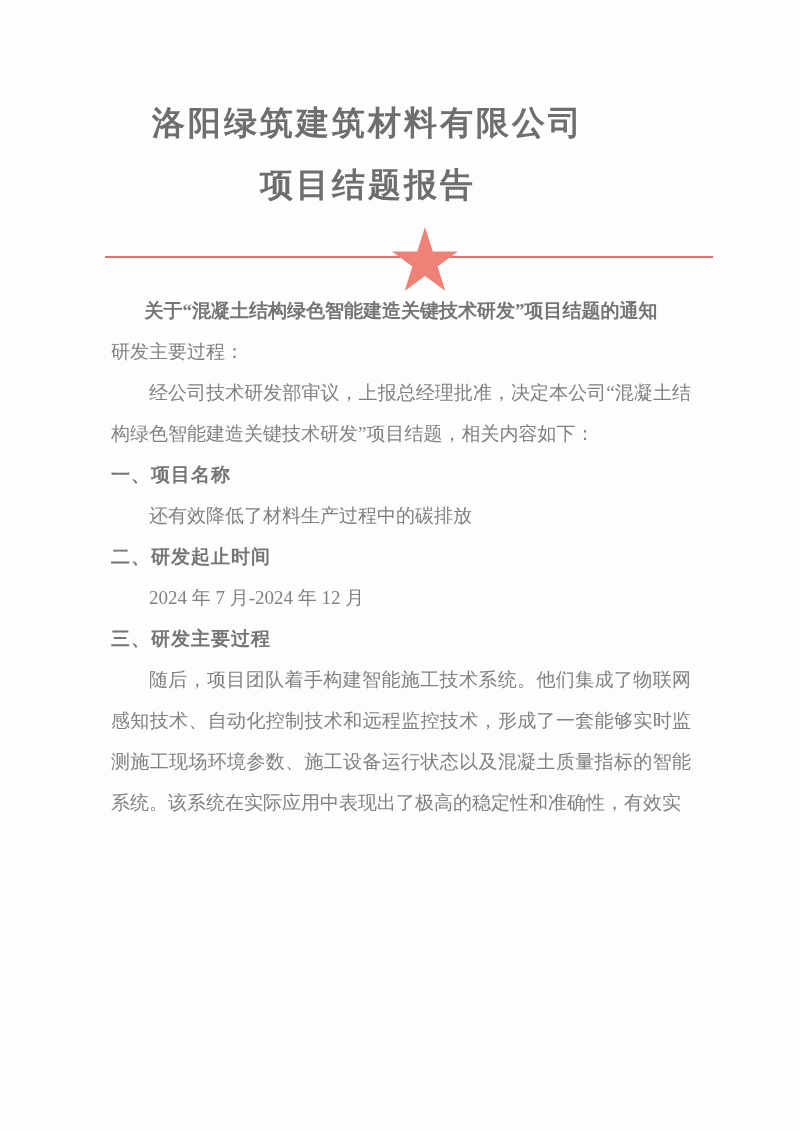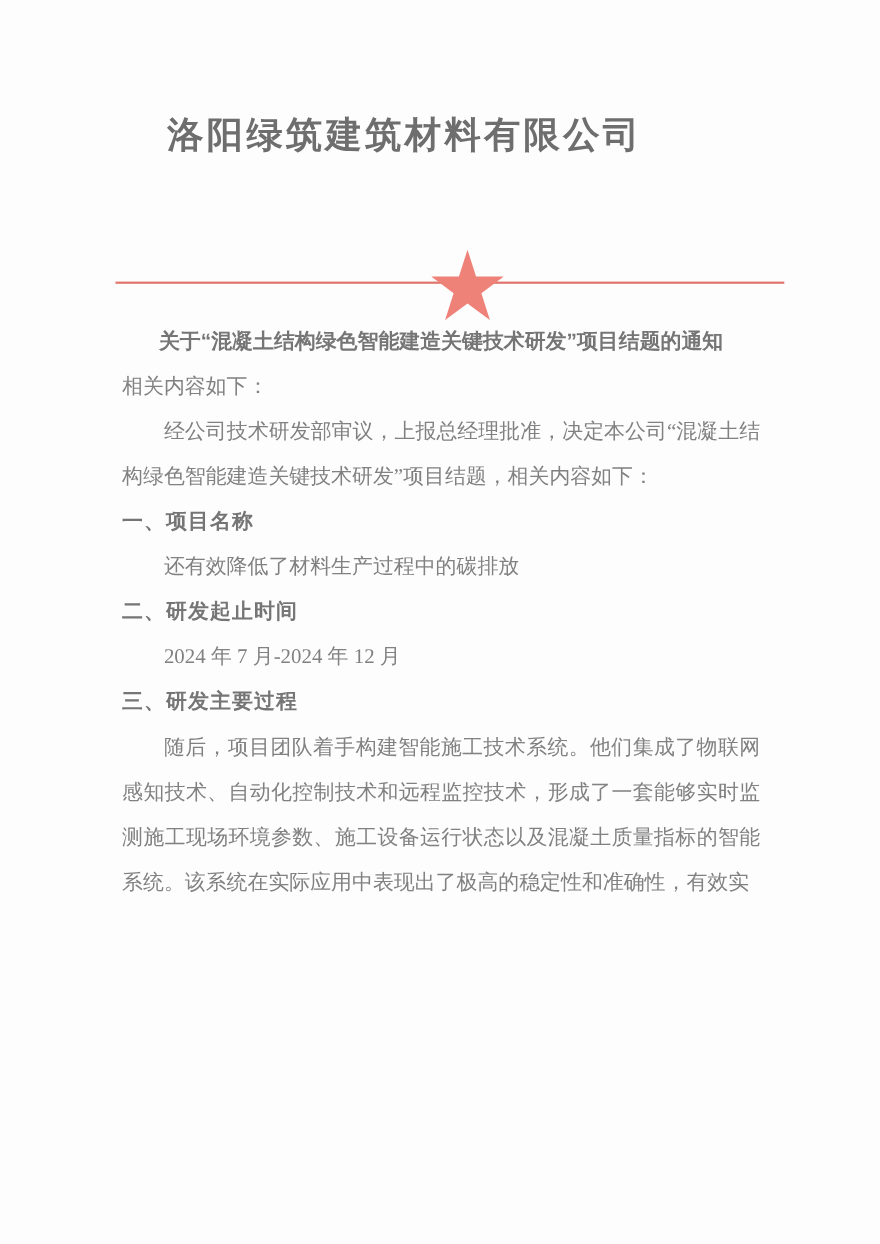--- a/index.html
+++ b/index.html
@@ -44,21 +44,21 @@
     background:var(--accent-star);
     clip-path:polygon(50% 0%,61.8% 38.2%,100% 38.2%,69.1% 61.8%,80.9% 100%,50% 76.4%,19.1% 100%,30.9% 61.8%,0% 38.2%,38.2% 38.2%);
   }
   
   .doc-body{
     position:absolute;top:290px;left:111px;width:580px;
     font-size:19px;line-height:41px;
     color:var(--body-text);
     text-align:justify;
   }
-  .doc-body p{margin:0;}
+  .doc-body p{margin:0;font-family:Liberation Serif, serif;}
   .subject{
     text-align:center;
     font-family:"Liberation Sans","DejaVu Sans",sans-serif;
     font-weight:700;
     color:var(--heading-text);
   }
   .salutation{text-indent:0;}
   .para{text-indent:2em;}
   .heading{
     text-indent:0;
@@ -67,29 +67,30 @@
     color:var(--heading-text);
     letter-spacing:1px;
   }
 </style>
 </head>
 <body>
 
 <div class="page">
 
   <div class="title-line title-1">洛阳绿筑建筑材料有限公司</div>
+  <div class="title-line title-2">项目结题报告</div>
 
   <div class="divider">
     <div class="divider-line"></div>
     <div class="star"></div>
   </div>
 
   <div class="doc-body">
     <p class="subject">关于“混凝土结构绿色智能建造关键技术研发”项目结题的通知</p>
-    <p class="salutation">相关内容如下：</p>
+    <p class="salutation">研发主要过程：</p>
     <p class="para">经公司技术研发部审议，上报总经理批准，决定本公司“混凝土结构绿色智能建造关键技术研发”项目结题，相关内容如下：</p>
 
     <p class="heading">一、项目名称</p>
     <p class="para">还有效降低了材料生产过程中的碳排放</p>
 
     <p class="heading">二、研发起止时间</p>
     <p class="para">2024 年 7 月-2024 年 12 月</p>
 
     <p class="heading">三、研发主要过程</p>
     <p class="para">随后，项目团队着手构建智能施工技术系统。他们集成了物联网感知技术、自动化控制技术和远程监控技术，形成了一套能够实时监测施工现场环境参数、施工设备运行状态以及混凝土质量指标的智能系统。该系统在实际应用中表现出了极高的稳定性和准确性，有效实</p>

